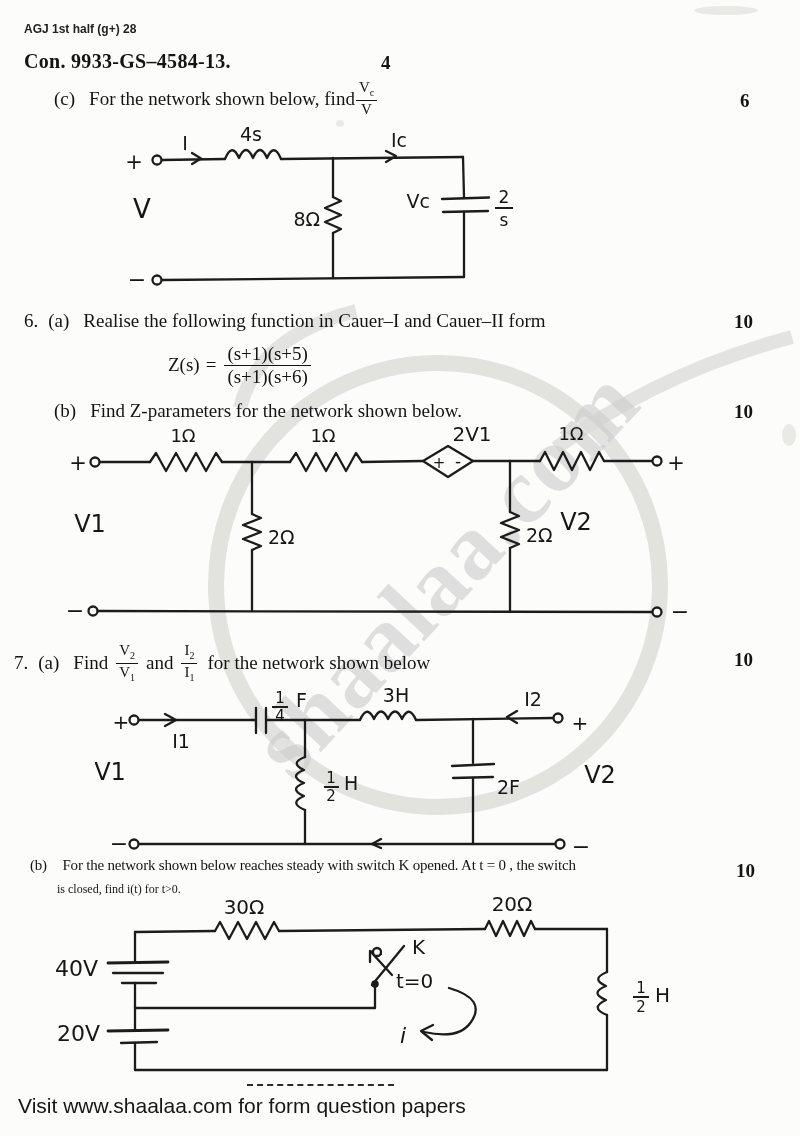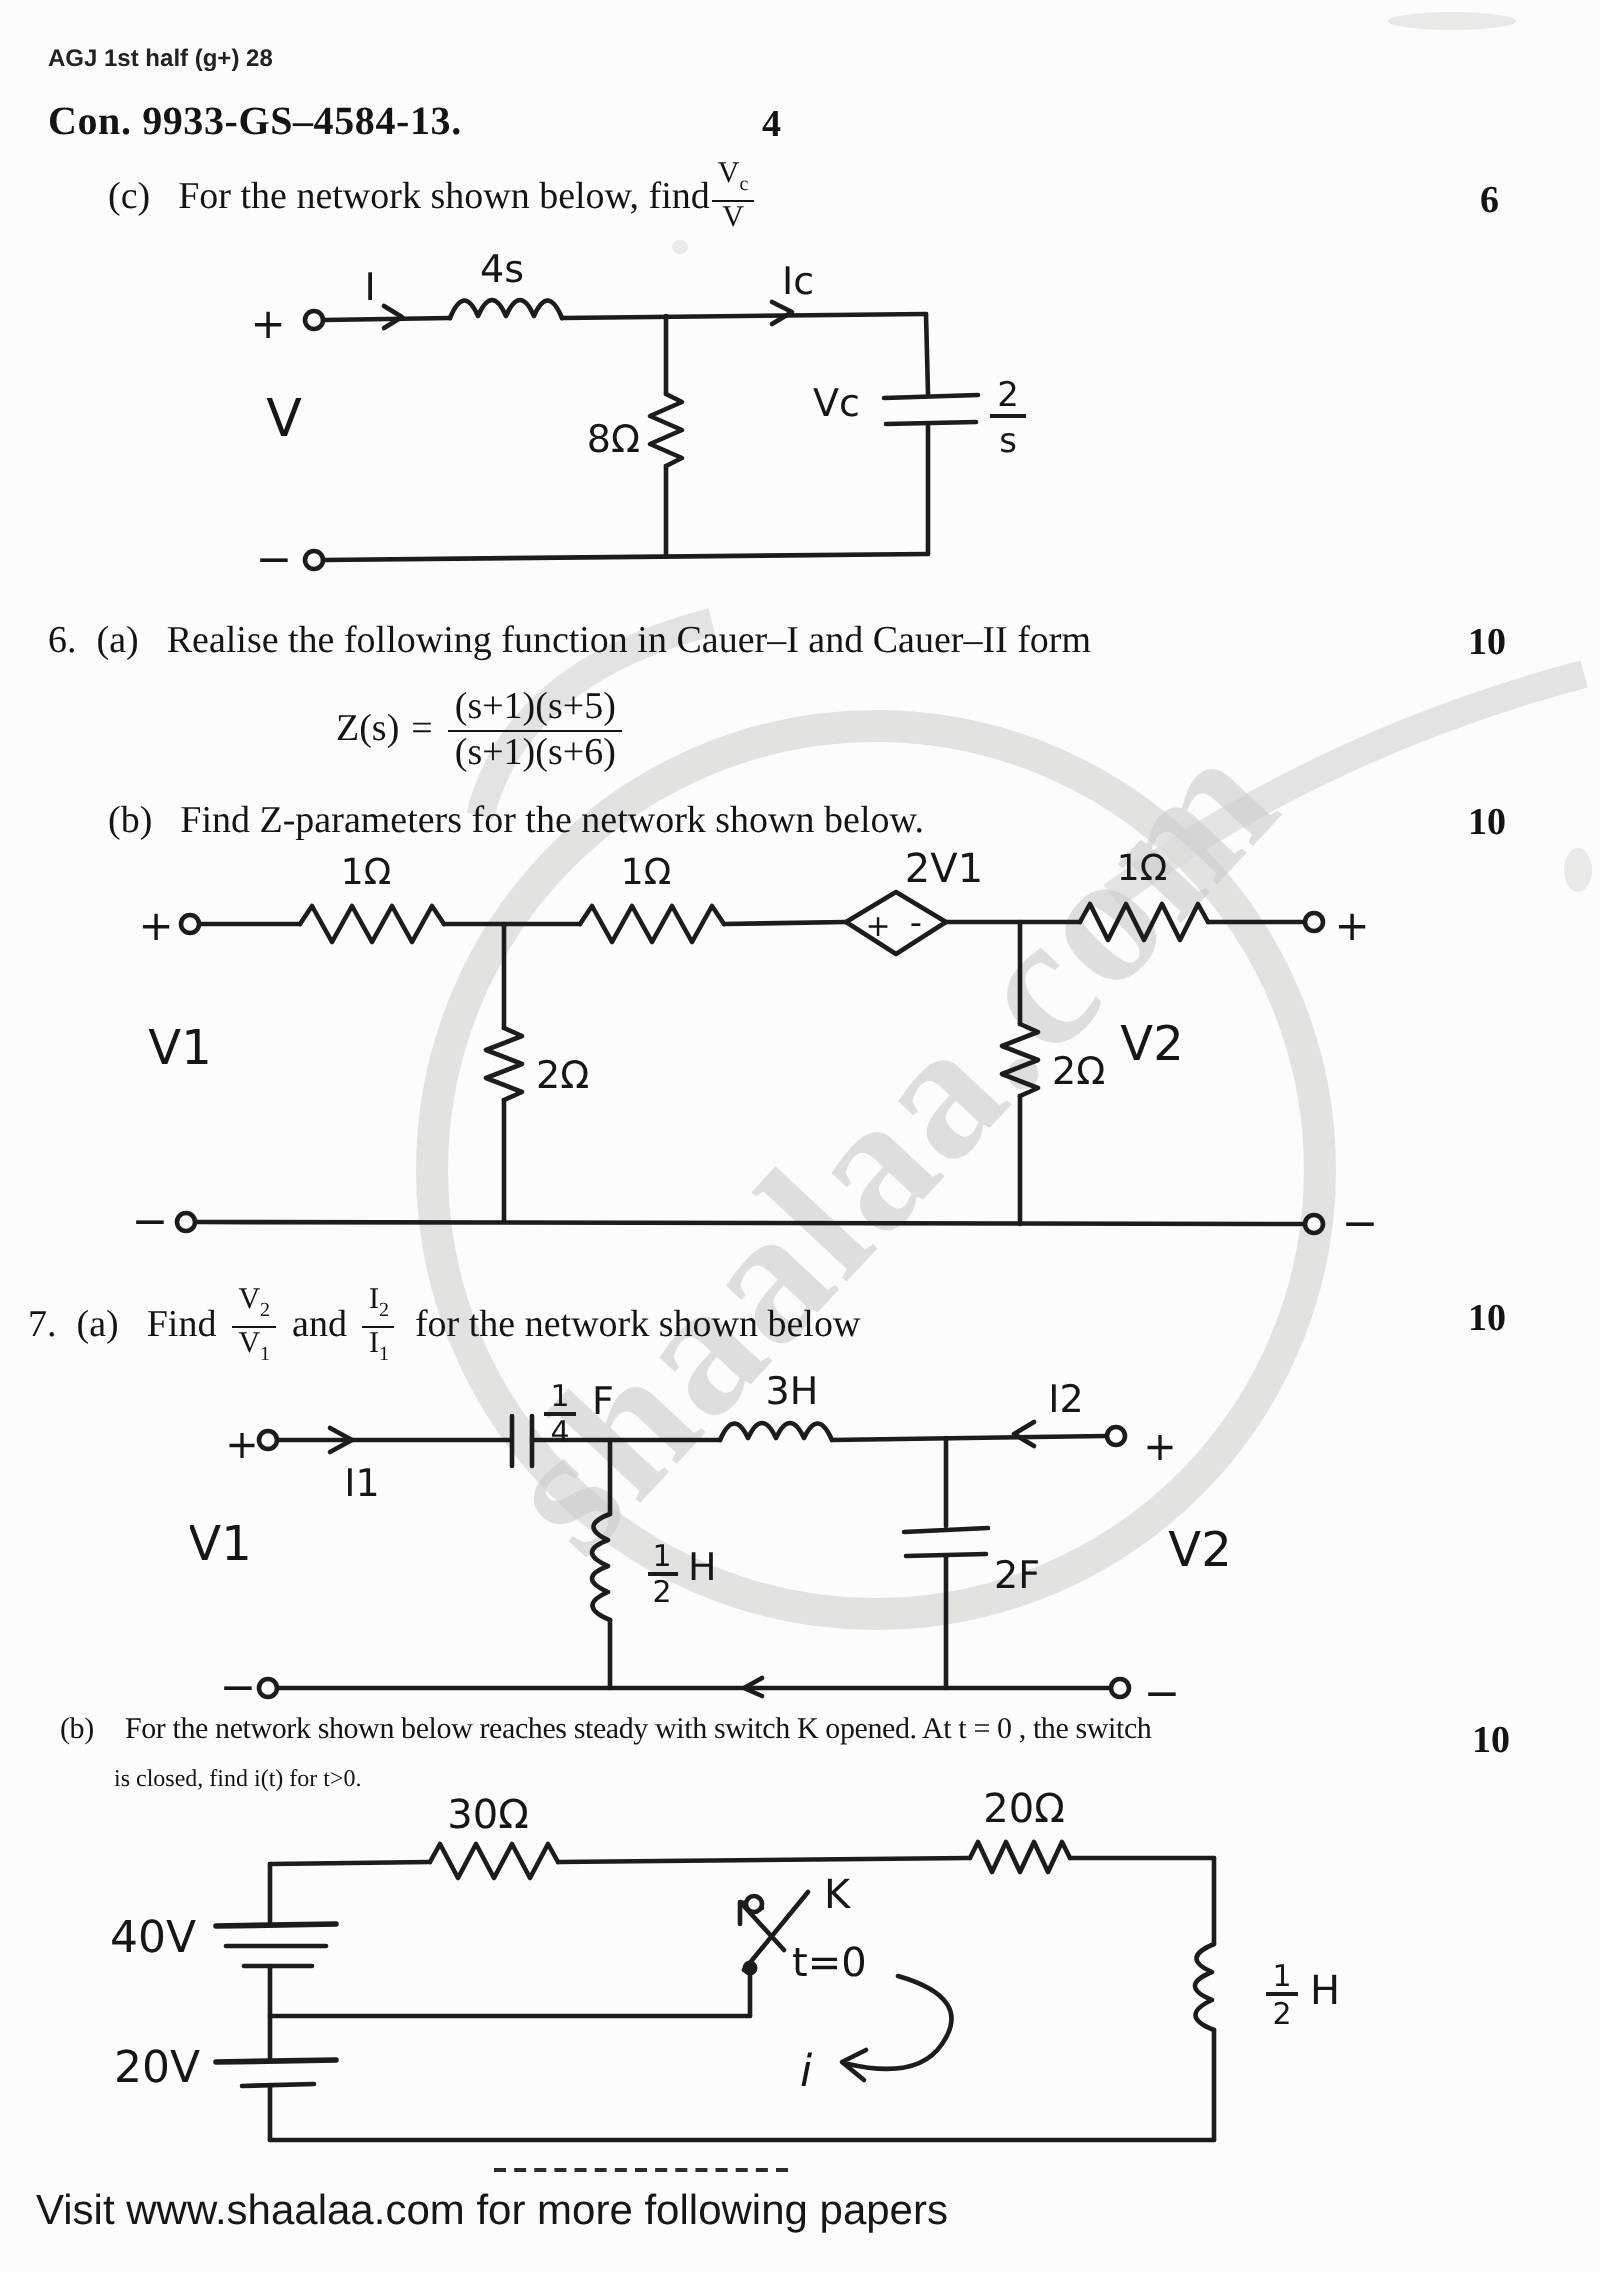--- a/index.html
+++ b/index.html
@@ -259,15 +259,15 @@
     <text x="396" y="988" font-size="20">t=0</text>
     <text x="400" y="1043" font-size="22" font-style="italic">i</text>
     <text x="641" y="993" font-size="15" text-anchor="middle">1</text>
     <path d="M633,997 L649,997" stroke="#1c1c1c" stroke-width="2"></path>
     <text x="641" y="1012" font-size="15" text-anchor="middle">2</text>
     <text x="655" y="1002" font-size="20">H</text>
   </svg>
 
   <div class="dashline" style="left:247px;top:1084px;width:147px;"></div>
 
-  <div class="txt footer" style="left:18px;top:1094px;">Visit www.shaalaa.com for more following papers</div>
+  <div class="txt footer" style="left:18px;top:1094px;">Visit www.shaalaa.com for form question papers</div>
 
 </div>
 
 </body></html>

